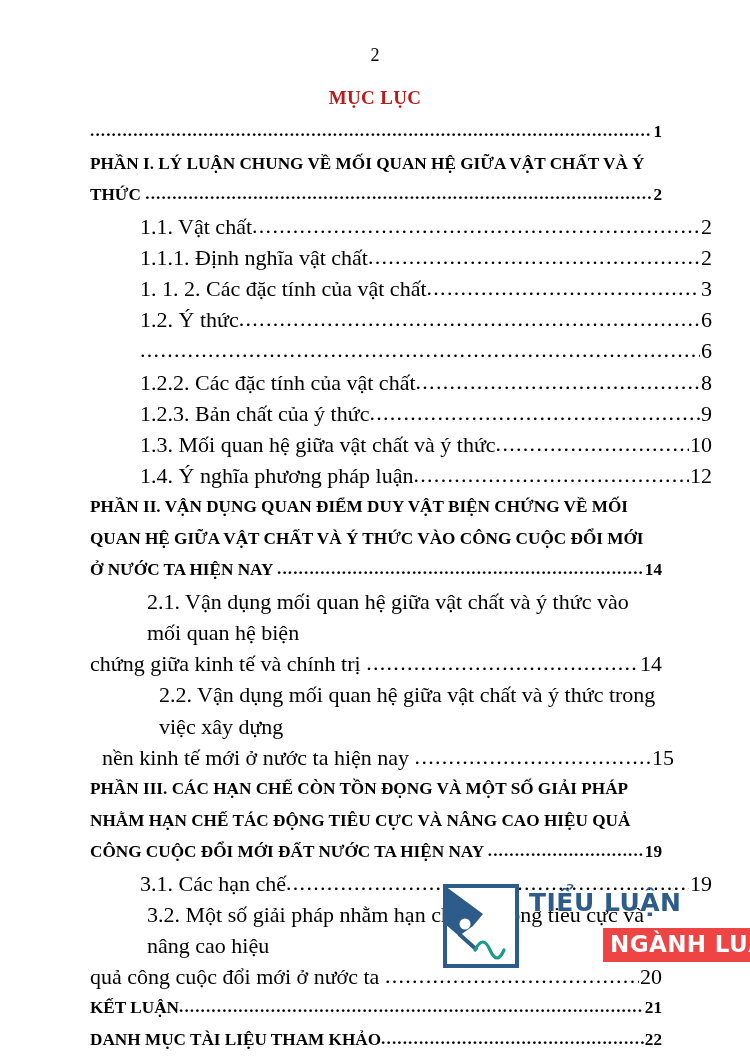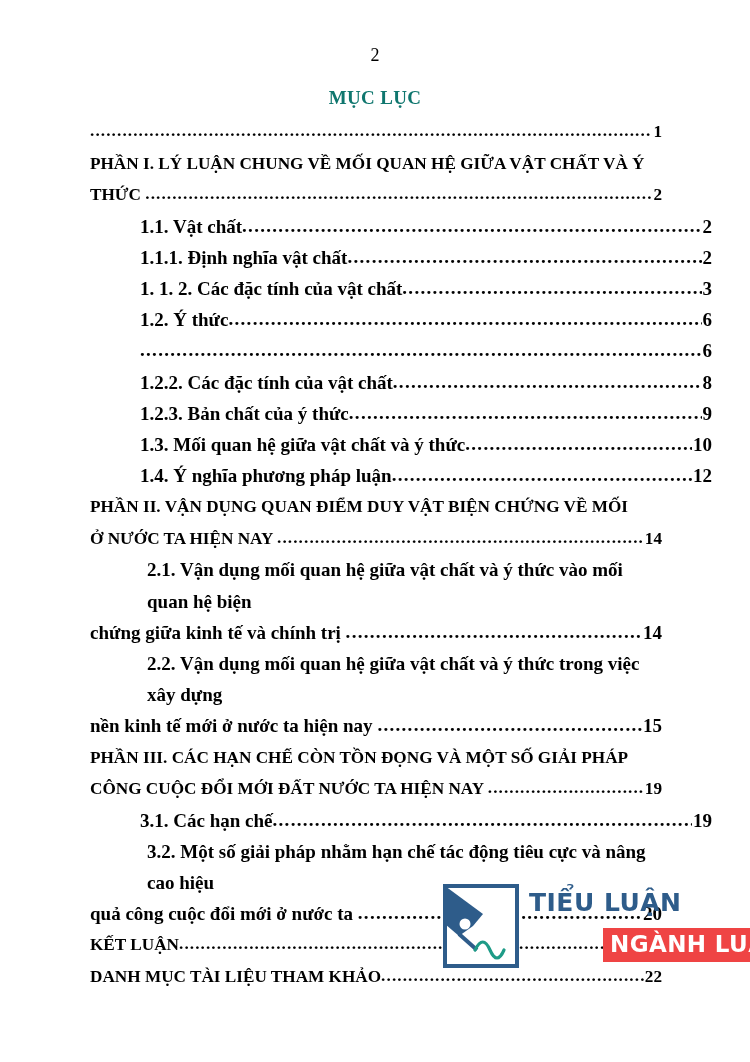--- a/index.html
+++ b/index.html
@@ -37,21 +37,21 @@
 
   .toc-title {
     position: absolute;
     top: 86px;
     left: 0;
     width: 750px;
     text-align: center;
     font-size: 19px;
     line-height: 24px;
     font-weight: bold;
-    color: #0f766e;
+    color: #b91c1c;
     letter-spacing: 0.3px;
   }
 
   .toc {
     position: absolute;
     top: 116px;
     left: 90px;
     width: 572px;
   }
 
@@ -94,22 +94,22 @@
   
   .lvl1 {
     font-weight: bold;
     font-size: 17.2px;
     line-height: 31.5px;
   }
   .lvl1 .dots { letter-spacing: 1.1px; }
 
   
   .lvl2 {
-    font-weight: bold;
-    font-size: 19px;
+    font-weight: normal;
+    font-size: 22px;
     line-height: 31.2px;
     padding-left: 50px;
   }
   .lvl2 .dots { letter-spacing: 1.3px; }
 
   
   .lvl2.wrap {
     padding-left: 0;
     text-indent: 57px;
   }
@@ -253,44 +253,46 @@
       </div>
       <div class="entry lvl2">
         <div class="row">
           <span class="lbl">1.4. Ý nghĩa phương pháp luận</span>
           <span class="dots">............................................................................................................................................................................................................................</span>
           <span class="pg">12</span>
         </div>
       </div>
       <div class="entry lvl1 multi">
         <div class="flowline">PHẦN II. VẬN DỤNG QUAN ĐIỂM DUY VẬT BIỆN CHỨNG VỀ MỐI</div>
+        <div class="flowline">QUAN HỆ GIỮA VẬT CHẤT VÀ Ý THỨC VÀO CÔNG CUỘC ĐỔI MỚI</div>
         <div class="row">
           <span class="lbl">Ở NƯỚC TA HIỆN NAY </span>
           <span class="dots">............................................................................................................................................................................................................................</span>
           <span class="pg">14</span>
         </div>
       </div>
       <div class="entry lvl2 wrap multi" style="text-indent: 0px;">
         <div class="flowline" style="padding-left: 57px;">2.1. Vận dụng mối quan hệ giữa vật chất và ý thức vào mối quan hệ biện</div>
         <div class="row">
           <span class="lbl">chứng giữa kinh tế và chính trị </span>
           <span class="dots">............................................................................................................................................................................................................................</span>
           <span class="pg">14</span>
         </div>
       </div>
-      <div class="entry lvl2 wrap multi" style="text-indent: 0px;">
+      <div class="entry lvl2 wrap multi" style="text-indent: 0px; margin-left: 12px;">
         <div class="flowline" style="padding-left: 57px;">2.2. Vận dụng mối quan hệ giữa vật chất và ý thức trong việc xây dựng</div>
         <div class="row">
           <span class="lbl">nền kinh tế mới ở nước ta hiện nay </span>
           <span class="dots">............................................................................................................................................................................................................................</span>
           <span class="pg">15</span>
         </div>
       </div>
       <div class="entry lvl1 multi">
         <div class="flowline">PHẦN III. CÁC HẠN CHẾ CÒN TỒN ĐỌNG VÀ MỘT SỐ GIẢI PHÁP</div>
+        <div class="flowline">NHẰM HẠN CHẾ TÁC ĐỘNG TIÊU CỰC VÀ NÂNG CAO HIỆU QUẢ</div>
         <div class="row">
           <span class="lbl">CÔNG CUỘC ĐỔI MỚI ĐẤT NƯỚC TA HIỆN NAY </span>
           <span class="dots">............................................................................................................................................................................................................................</span>
           <span class="pg">19</span>
         </div>
       </div>
       <div class="entry lvl2">
         <div class="row">
           <span class="lbl">3.1. Các hạn chế</span>
           <span class="dots">............................................................................................................................................................................................................................</span>

